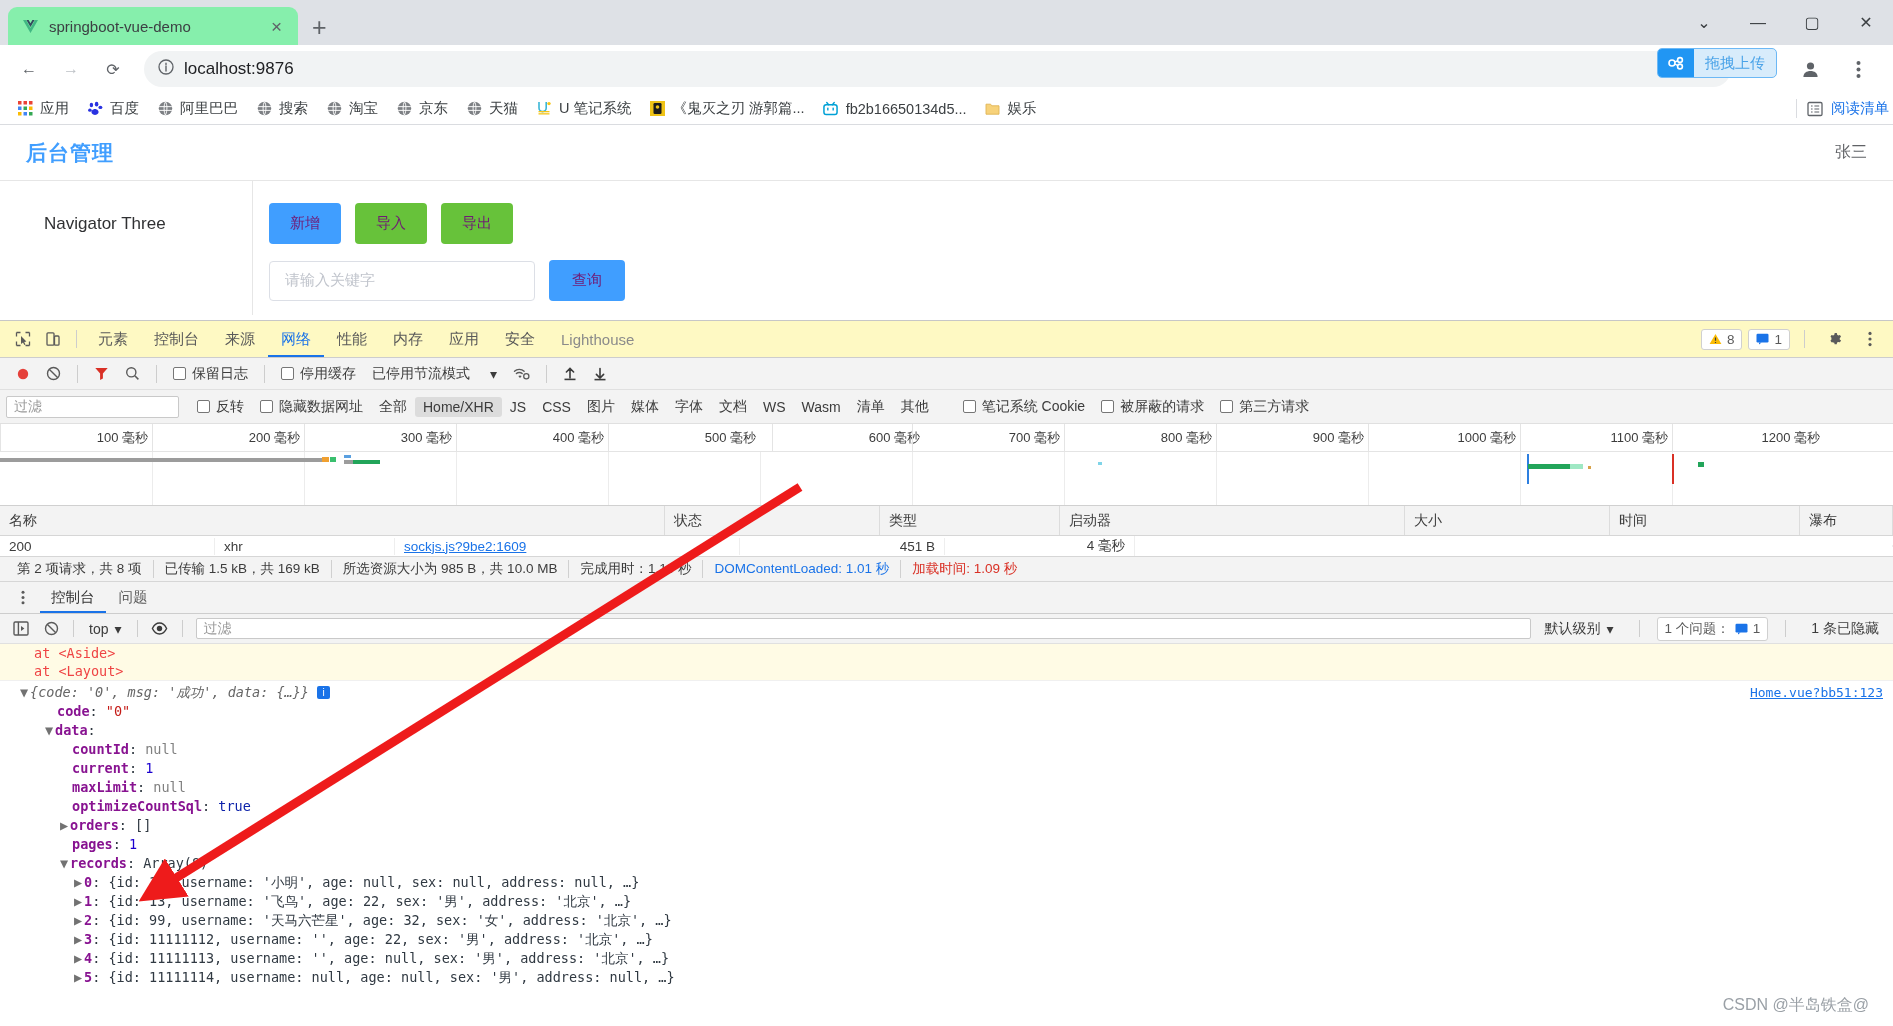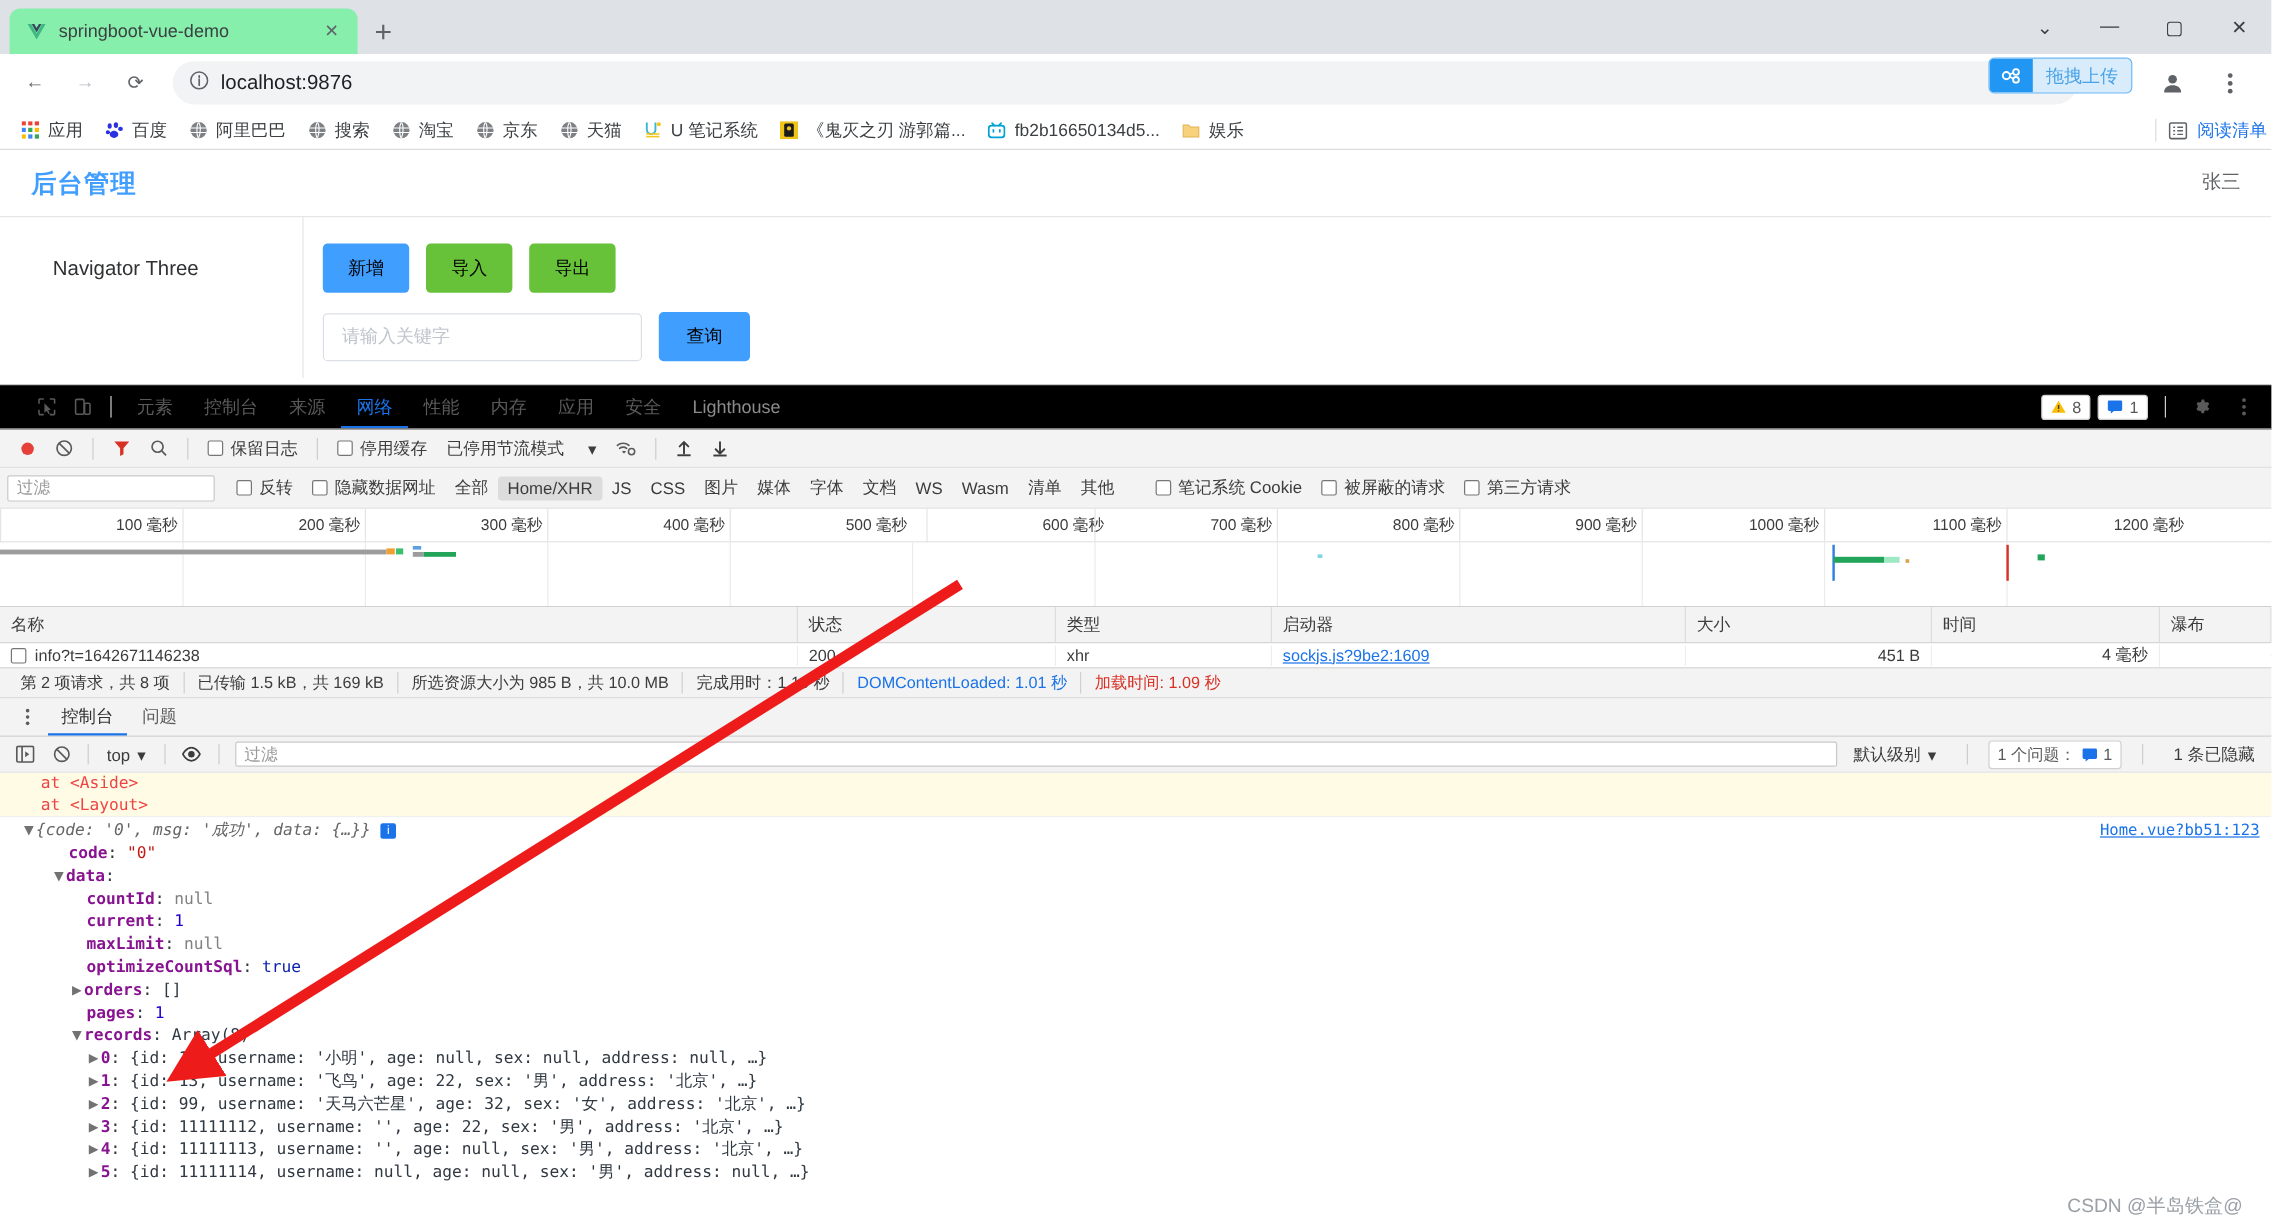--- a/index.html
+++ b/index.html
@@ -74,37 +74,37 @@
     padding:0 26px; border-bottom:1px solid #e6e6e6;
   }
   .app-logo { color:#409EFF; font-size:21px; font-weight:bold; letter-spacing:1px; }
   .app-user { color:#606266; font-size:16px; }
   .app-body { display:flex; height:134px; }
   .aside { width:253px; border-right:1px solid #e6e6e6; padding-top:22px; }
   .aside-item { font-size:17px; padding:11px 0 11px 44px; color:#303133; }
   .aside-item.active { color:#409EFF; }
   .main { flex:1; padding:22px 0 0 16px; }
   .btn-row { display:flex; gap:14px; margin-bottom:16px; }
-  .el-btn { border:none; border-radius:4px; color:#000000; font-size:15px;
+  .el-btn { border:none; border-radius:4px; color:#701a75; font-size:15px;
     padding:11px 21px; font-family:inherit; }
   .el-btn.primary { background:#409EFF; }
   .el-btn.success { background:#67C23A; }
   .search-row { display:flex; gap:14px; align-items:center; }
   .el-input {
     width:266px; height:40px; border:1px solid #dcdfe6; border-radius:4px;
     padding:0 15px; font-size:15px; color:#c0c4cc; display:flex; align-items:center;
   }
   .el-btn.query { background:#409EFF; padding:11px 23px; }
 
   
   .devtools { position:absolute; left:0; right:0; top:320px; bottom:0;
     background:#fff; border-top:1px solid #c7c7c7;
     font-family:"Liberation Sans", sans-serif; }
-  .dt-tabs { height:37px; display:flex; align-items:center; background:#000000;
-    border-bottom:1px solid #cdcdcd; padding-left:24px; position:relative; }
+  .dt-tabs { height:37px; display:flex; align-items:center; background:#fef9c3;
+    border-bottom:1px solid #cdcdcd; padding-left:8px; position:relative; }
   .dt-icbtn { width:30px; height:28px; display:flex; align-items:center; justify-content:center; color:#5a5a5a; }
   .dt-sep { width:1px; height:18px; background:#cdcdcd; margin:0 8px; }
   .dt-tab { font-size:15px; color:#5a5a5a; padding:0 13px; height:36px; display:flex;
     align-items:center; }
   .dt-tab.active { color:#1a73e8; box-shadow:inset 0 -2px 0 #1a73e8; }
   .dt-tab.gray { color:#8b8b8b; }
   .dt-tabs-right { position:absolute; right:8px; display:flex; align-items:center; gap:6px; }
   .pill { border:1px solid #d0d0d0; border-radius:3px; display:flex; align-items:center;
     gap:5px; padding:2px 7px; font-size:13.5px; color:#5a5a5a; background:#fff;}
 
@@ -649,24 +649,20 @@
     <div class="nt-head">
       <div class="nt-cell" style="width:665px;">名称</div>
       <div class="nt-cell" style="width:215px;">状态</div>
       <div class="nt-cell" style="width:180px;">类型</div>
       <div class="nt-cell" style="width:345px;">启动器</div>
       <div class="nt-cell" style="width:205px;">大小</div>
       <div class="nt-cell" style="width:190px;">时间</div>
       <div class="nt-cell" style="flex:1;">瀑布</div>
     </div>
     <div class="nt-row">
-      <div class="nt-cell" style="width:665px;display:flex;align-items:center;gap:7px;">
-        <span class="chk"></span>
-        <span>info?t=1642671146238</span>
-      </div>
       <div class="nt-cell" style="width:215px;">200</div>
       <div class="nt-cell" style="width:180px;">xhr</div>
       <div class="nt-cell link-blue" style="width:345px;">sockjs.js?9be2:1609</div>
       <div class="nt-cell" style="width:205px;text-align:right;">451 B</div>
       <div class="nt-cell" style="width:190px;text-align:right;">4 毫秒</div>
       <div class="nt-cell" style="flex:1;"></div>
     </div>
   </div>
 
   <div class="net-summary">

